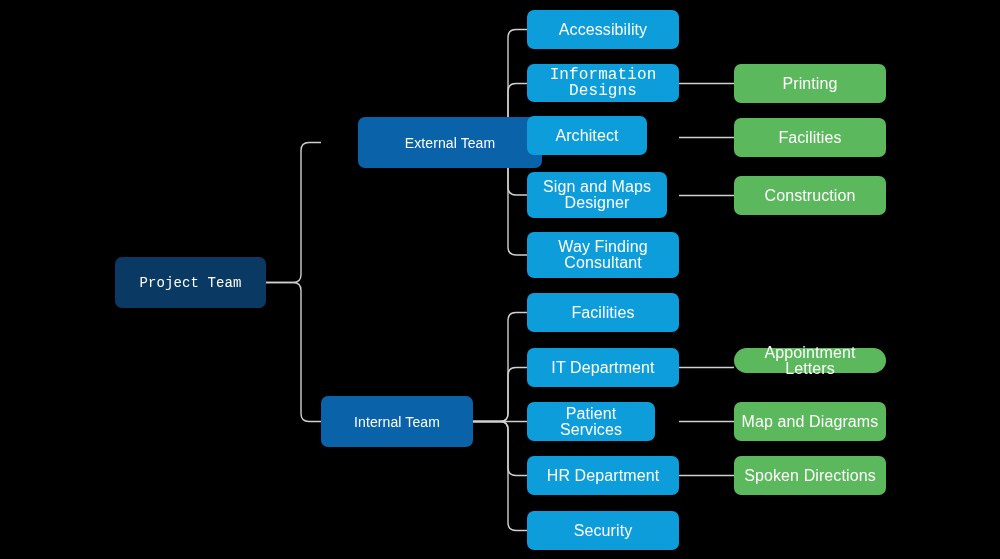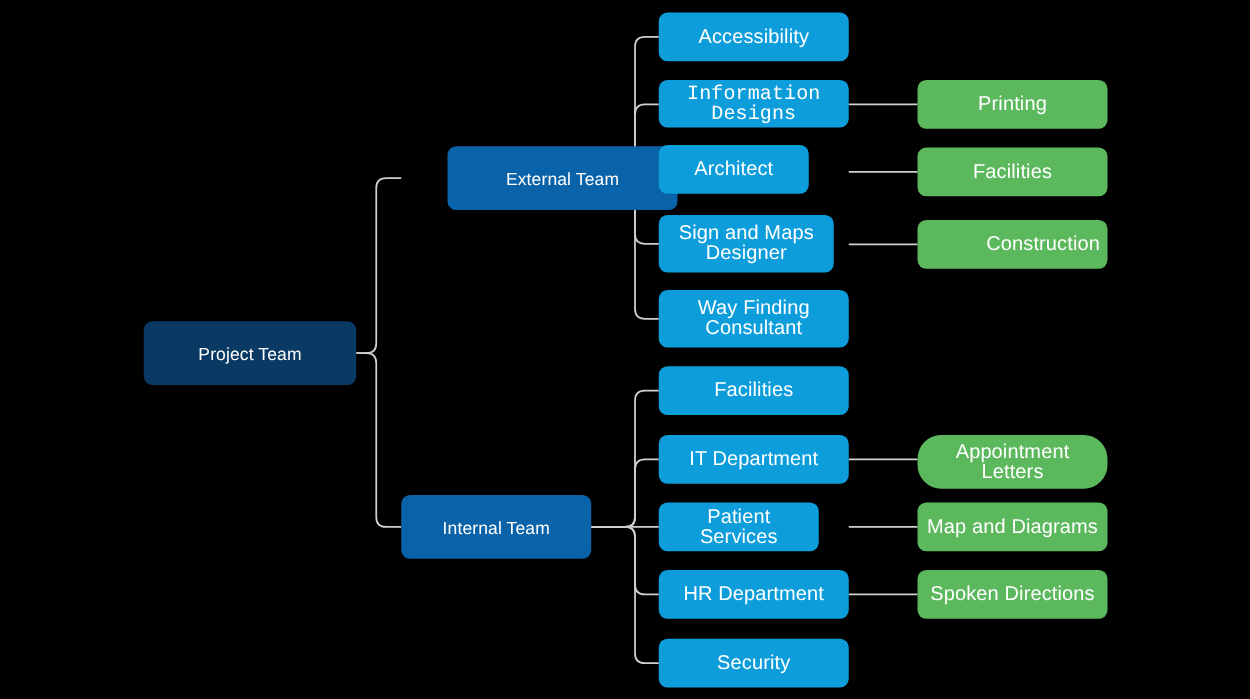--- a/index.html
+++ b/index.html
@@ -76,21 +76,21 @@
       <path d="M 265 282.5 H 293 Q 301 282.5 301 290.5 V 413.5 Q 301 421.5 309 421.5 H 321" fill="none" stroke="#d0d0d0" stroke-width="1.4"></path>
       <path d="M 473 421.5 H 500 Q 508 421.5 508 413.5 V 320.5 Q 508 312.5 516 312.5 H 527" fill="none" stroke="#d0d0d0" stroke-width="1.4"></path>
       <path d="M 473 421.5 H 500 Q 508 421.5 508 413.5 V 375.5 Q 508 367.5 516 367.5 H 527" fill="none" stroke="#d0d0d0" stroke-width="1.4"></path>
       <path d="M 679 367.5 H 734" fill="none" stroke="#d0d0d0" stroke-width="1.4"></path>
       <path d="M 473 421.5 H 527" fill="none" stroke="#d0d0d0" stroke-width="1.4"></path>
       <path d="M 679 421.5 H 734" fill="none" stroke="#d0d0d0" stroke-width="1.4"></path>
       <path d="M 473 421.5 H 500 Q 508 421.5 508 429.5 V 467.5 Q 508 475.5 516 475.5 H 527" fill="none" stroke="#d0d0d0" stroke-width="1.4"></path>
       <path d="M 679 475.5 H 734" fill="none" stroke="#d0d0d0" stroke-width="1.4"></path>
       <path d="M 473 421.5 H 500 Q 508 421.5 508 429.5 V 522.5 Q 508 530.5 516 530.5 H 527" fill="none" stroke="#d0d0d0" stroke-width="1.4"></path>
     </svg>
-<div class="node root" style="left: 115px; top: 257px; width: 170px; height: 51px;">
+<div class="node root" style="left: 115px; top: 257px; width: 151px; height: 51px; font-family: Liberation Mono, monospace;">
       <span class="node-label">Project Team</span>
     </div>
     <div class="node level1" style="left: 321px; top: 117px; width: 184px; height: 51px; margin-left: 37px;">
       <span class="node-label">External Team</span>
     </div>
     <div class="node level2" style="left: 527px; top: 10px; width: 152px; height: 39px;">
       <span class="node-label">Accessibility</span>
     </div>
     <div class="node level2" style="left: 527px; top: 64px; width: 152px; height: 38px; font-family: Liberation Mono, monospace;">
       <span class="node-label">Information Designs</span>
@@ -101,37 +101,37 @@
     <div class="node level2" style="left: 527px; top: 116px; width: 120px; height: 39px;">
       <span class="node-label">Architect</span>
     </div>
     <div class="node level3" style="left: 734px; top: 118px; width: 152px; height: 39px;">
       <span class="node-label">Facilities</span>
     </div>
     <div class="node level2" style="left: 527px; top: 172px; width: 140px; height: 46px;">
       <span class="node-label">Sign and Maps
 Designer</span>
     </div>
-    <div class="node level3" style="left: 734px; top: 176px; width: 152px; height: 39px; justify-content: flex-end;">
+    <div class="node level3" style="left: 734px; top: 176px; width: 152px; height: 39px;">
       <span class="node-label">Construction</span>
     </div>
     <div class="node level2" style="left: 527px; top: 232px; width: 152px; height: 46px;">
       <span class="node-label">Way Finding
 Consultant</span>
     </div>
     <div class="node level1" style="left: 321px; top: 396px; width: 152px; height: 51px;">
       <span class="node-label">Internal Team</span>
     </div>
     <div class="node level2" style="left: 527px; top: 293px; width: 152px; height: 39px; text-align: right;">
       <span class="node-label">Facilities</span>
     </div>
     <div class="node level2" style="left: 527px; top: 348px; width: 152px; height: 39px;">
       <span class="node-label">IT Department</span>
     </div>
-    <div class="node level3" style="left: 734px; top: 348px; width: 152px; height: 43px; border-radius: 19px;">
+    <div class="node level3" style="left: 734px; top: 348px; width: 152px; height: 25px; border-radius: 19px;">
       <span class="node-label">Appointment Letters</span>
     </div>
     <div class="node level2" style="left: 527px; top: 402px; width: 128px; height: 39px;">
       <span class="node-label">Patient Services</span>
     </div>
     <div class="node level3" style="left: 734px; top: 402px; width: 152px; height: 39px;">
       <span class="node-label">Map and Diagrams</span>
     </div>
     <div class="node level2" style="left: 527px; top: 456px; width: 152px; height: 39px;">
       <span class="node-label">HR Department</span>

